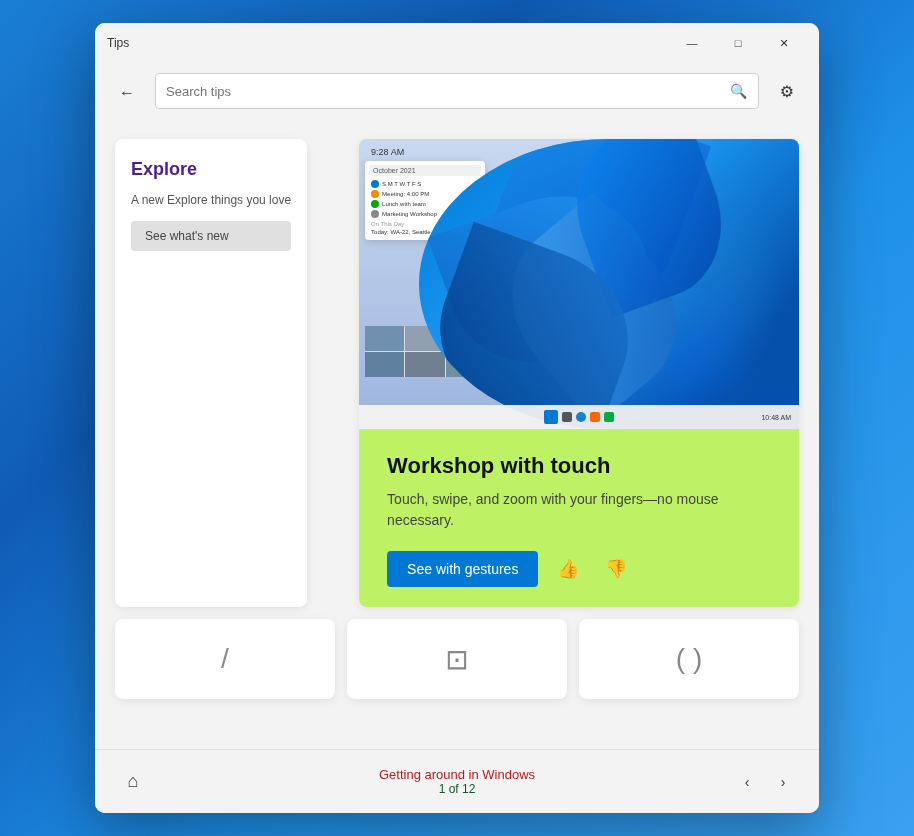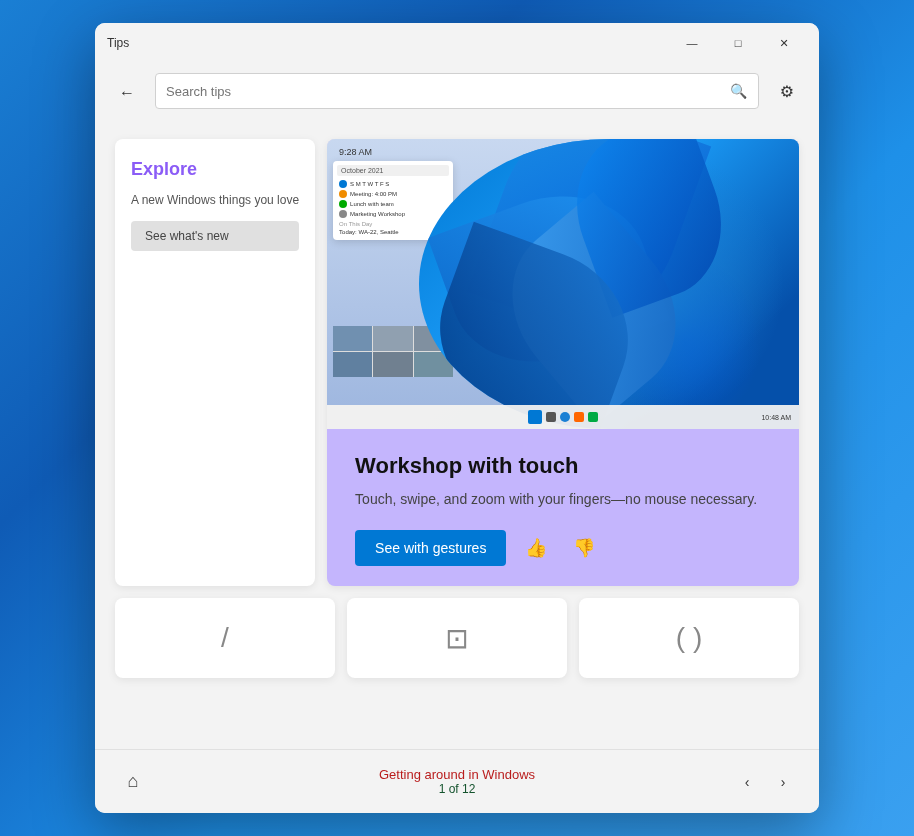--- a/index.html
+++ b/index.html
@@ -151,21 +151,21 @@
       box-shadow: 0 2px 8px rgba(0,0,0,0.08);
       display: flex;
       flex-direction: column;
       gap: 12px;
       overflow: hidden;
       flex-shrink: 0;
     }
     .explore-title {
       font-size: 18px;
       font-weight: 600;
-      color: #8b5cf6;
+      color: #4c1d95;
     }
     .explore-desc {
       font-size: 12px;
       color: #555;
       line-height: 1.4;
     }
     .explore-btn {
       background: #e0e0e0;
       border: none;
       border-radius: 4px;
@@ -173,27 +173,28 @@
       font-size: 12px;
       color: #444;
       cursor: pointer;
       white-space: nowrap;
       text-align: left;
     }
 
     
     .main-card {
       flex: 1;
-      background: #c4b5fd;
+      background: #bef264;
       border-radius: 8px;
       box-shadow: 0 2px 8px rgba(0,0,0,0.08);
       overflow: hidden;
       display: flex;
       flex-direction: column;
       min-width: 0;
+      margin-left: 40px;
     }
 
     
     .screenshot-area {
       width: 100%;
       height: 290px;
       background: linear-gradient(135deg, #e8e8e8, #d0d8e8);
       position: relative;
       overflow: hidden;
       flex-shrink: 0;
@@ -511,21 +512,21 @@
     <div class="settings-btn">⚙</div>
   </div>
 
   <div class="content-area">
     <div class="scroll-area">
 
       <div class="cards-row">
 
         <div class="explore-card">
           <div class="explore-title">Explore</div>
-          <div class="explore-desc">A new Windows things you love</div>
+          <div class="explore-desc">A new Explore things you love</div>
           <button class="explore-btn">See what's new</button>
         </div>
 
         <div class="main-card">
 
           <div class="screenshot-area">
             <div class="win11-screenshot">
 
               <div class="fake-windows-ui">
 

